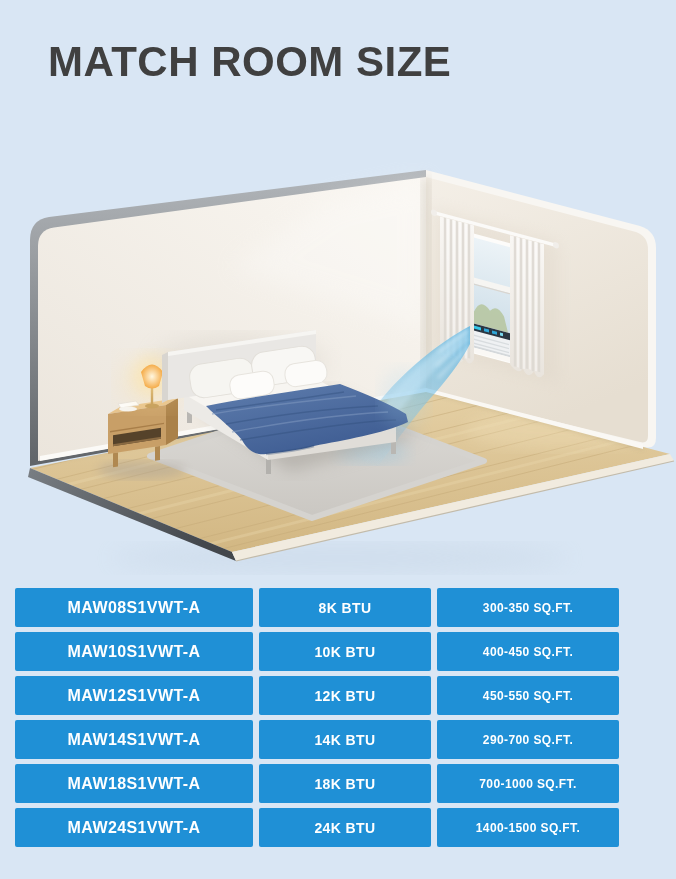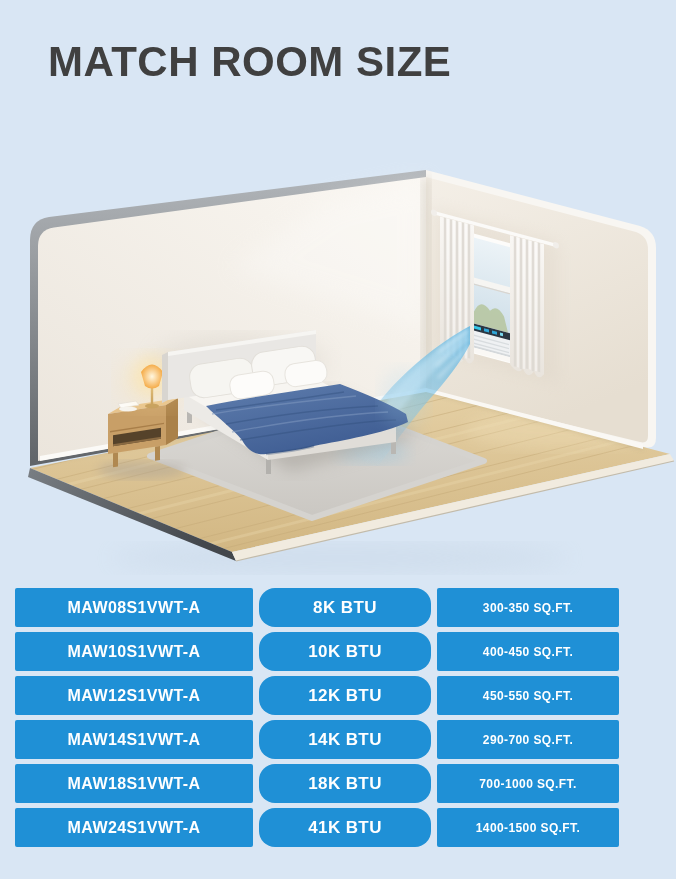--- a/index.html
+++ b/index.html
@@ -20,21 +20,21 @@
     display:grid;grid-template-columns:238px 172px 182px;
     column-gap:6px;row-gap:5px;
   }
   .row{display:contents;}
   .cell{
     height:39px;background:#1f90d6;color:#ffffff;border-radius:2px;
     display:flex;align-items:center;justify-content:center;
     font-weight:bold;letter-spacing:.4px;
   }
   .cell--model{font-size:16px;}
-  .cell--btu{font-size:17px;border-radius:16px;}
+  .cell--btu{font-size:14px;}
   .cell--area{font-size:12px;text-align:center;}
 </style>
 </head>
 <body>
 
 <div class="page">
 
   <div class="title">
     <span>MATCH ROOM SIZE</span>
   </div>
@@ -297,18 +297,18 @@
       <div class="cell cell--btu">14K BTU</div>
       <div class="cell cell--area">290-700 SQ.FT.</div>
     </div>
     <div class="row">
       <div class="cell cell--model">MAW18S1VWT-A</div>
       <div class="cell cell--btu">18K BTU</div>
       <div class="cell cell--area">700-1000 SQ.FT.</div>
     </div>
     <div class="row">
       <div class="cell cell--model">MAW24S1VWT-A</div>
-      <div class="cell cell--btu">41K BTU</div>
+      <div class="cell cell--btu">24K BTU</div>
       <div class="cell cell--area">1400-1500 SQ.FT.</div>
     </div>
   </div>
 
 </div>
 
 </body></html>

